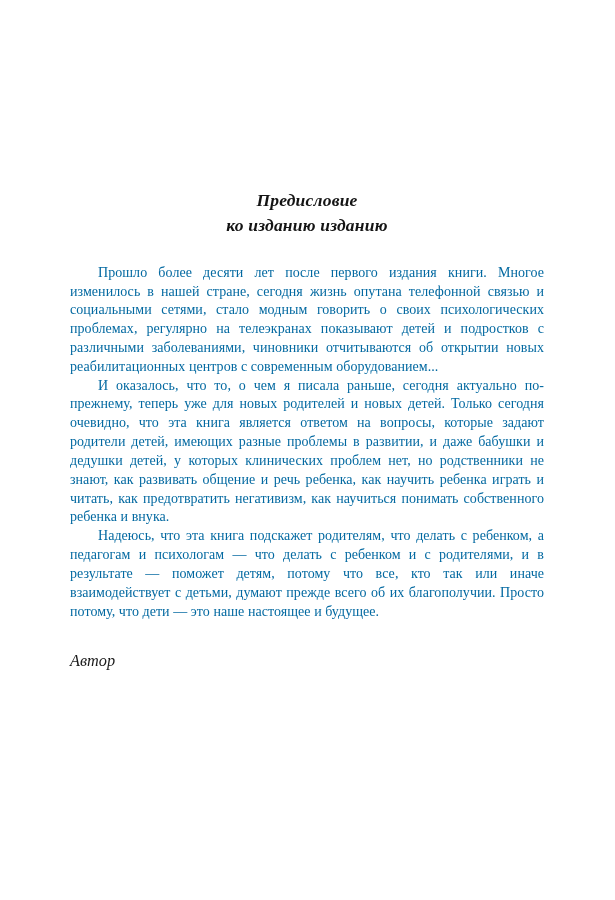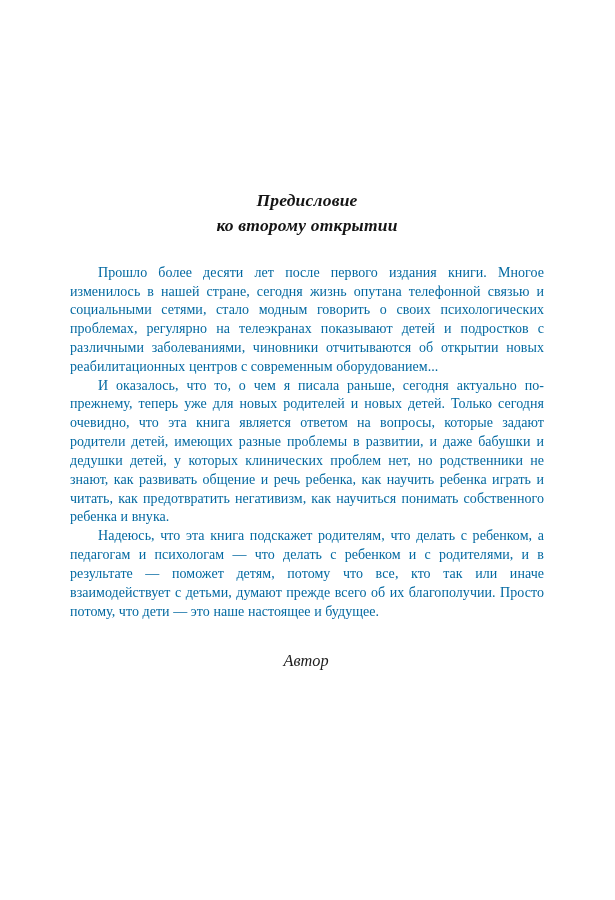--- a/index.html
+++ b/index.html
@@ -48,36 +48,36 @@
     text-indent: 28px;
     font-size: 14px;
     line-height: 1.345;
     letter-spacing: 0.05px;
     color: #0369a1;
     -webkit-hyphens: none;
     hyphens: none;
   }
   .signature {
     margin-top: 30px;
-    text-align: center;
+    text-align: left;
     font-style: italic;
     font-size: 16.3px;
     color: #1b1b1b;
     padding-right: 2px;
   }
 </style>
 </head>
 <body>
 
 <div class="page">
   <div class="content">
 
     <div class="title-block">
       <span class="title-line">Предисловие</span>
-      <span class="title-line">ко второму открытии</span>
+      <span class="title-line">ко изданию изданию</span>
     </div>
 
     <div class="body-text">
       <p>Прошло более десяти лет после первого издания книги. Многое изменилось в нашей стране, сегодня жизнь опутана телефонной связью и социальными сетями, стало модным говорить о своих психологических проблемах, регулярно на телеэкранах показывают детей и подростков с различными заболеваниями, чиновники отчитываются об открытии новых реабилитационных центров с современным оборудованием...</p>
       <p>И оказалось, что то, о чем я писала раньше, сегодня актуально по-прежнему, теперь уже для новых родителей и новых детей. Только сегодня очевидно, что эта книга является ответом на вопросы, которые задают родители детей, имеющих разные проблемы в развитии, и даже бабушки и дедушки детей, у которых клинических проблем нет, но родственники не знают, как развивать общение и речь ребенка, как научить ребенка играть и читать, как предотвратить негативизм, как научиться понимать собственного ребенка и внука.</p>
       <p>Надеюсь, что эта книга подскажет родителям, что делать с ребенком, а педагогам и психологам — что делать с ребенком и с родителями, и в результате — поможет детям, потому что все, кто так или иначе взаимодействует с детьми, думают прежде всего об их благополучии. Просто потому, что дети — это наше настоящее и будущее.</p>
     </div>
 
     <div class="signature">Автор</div>
 

